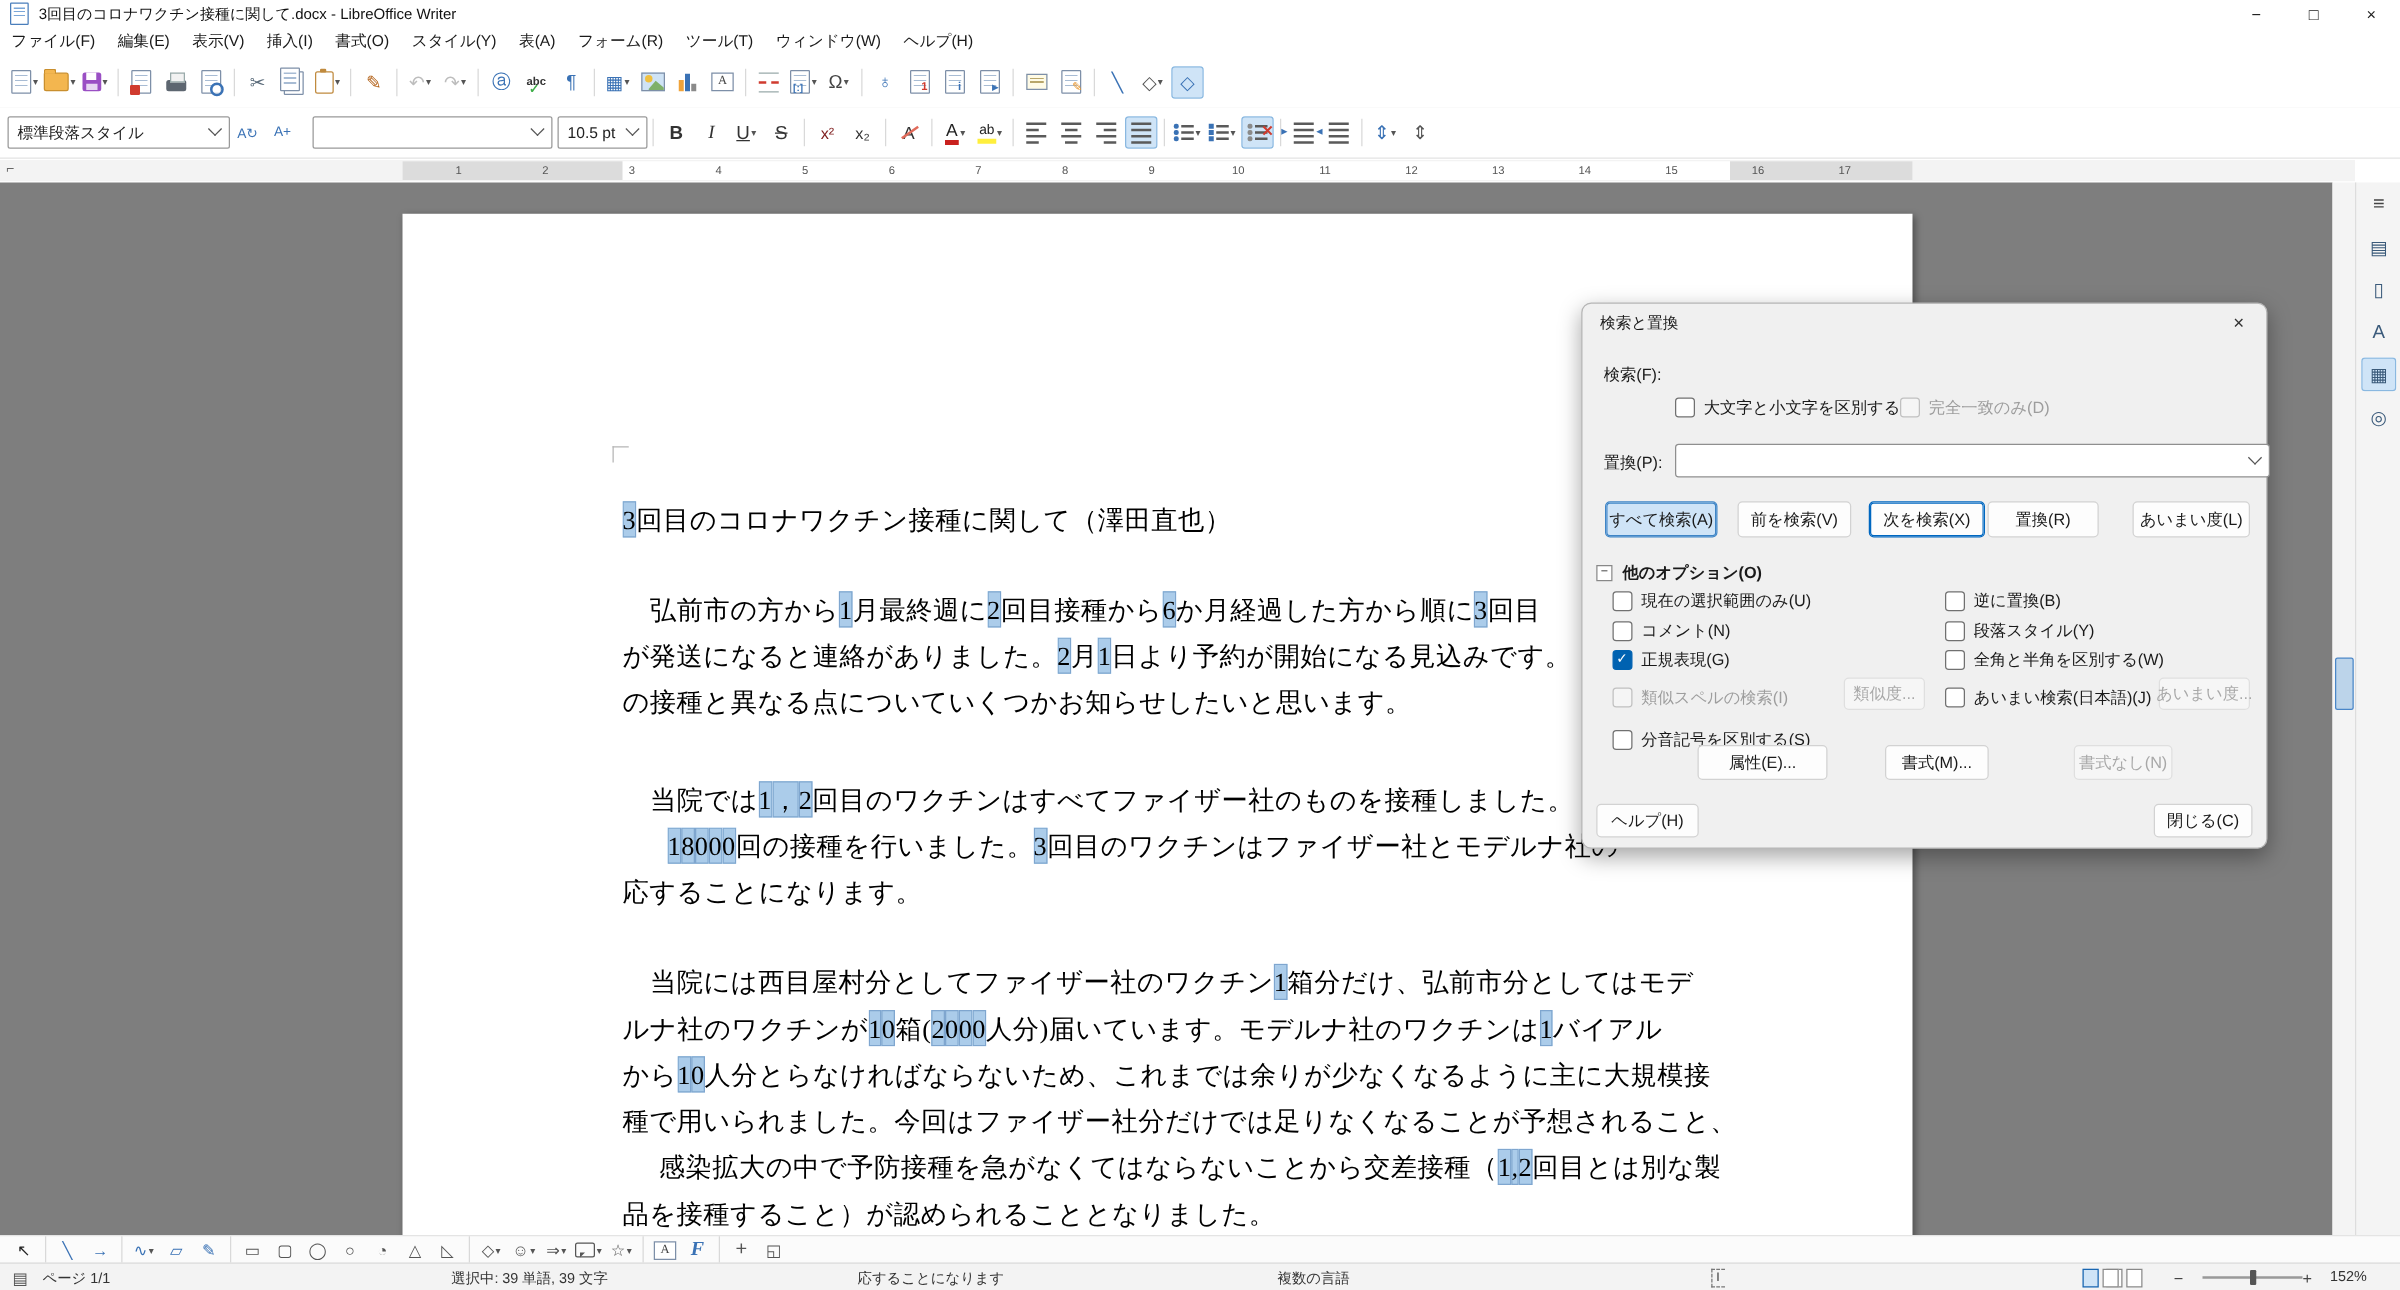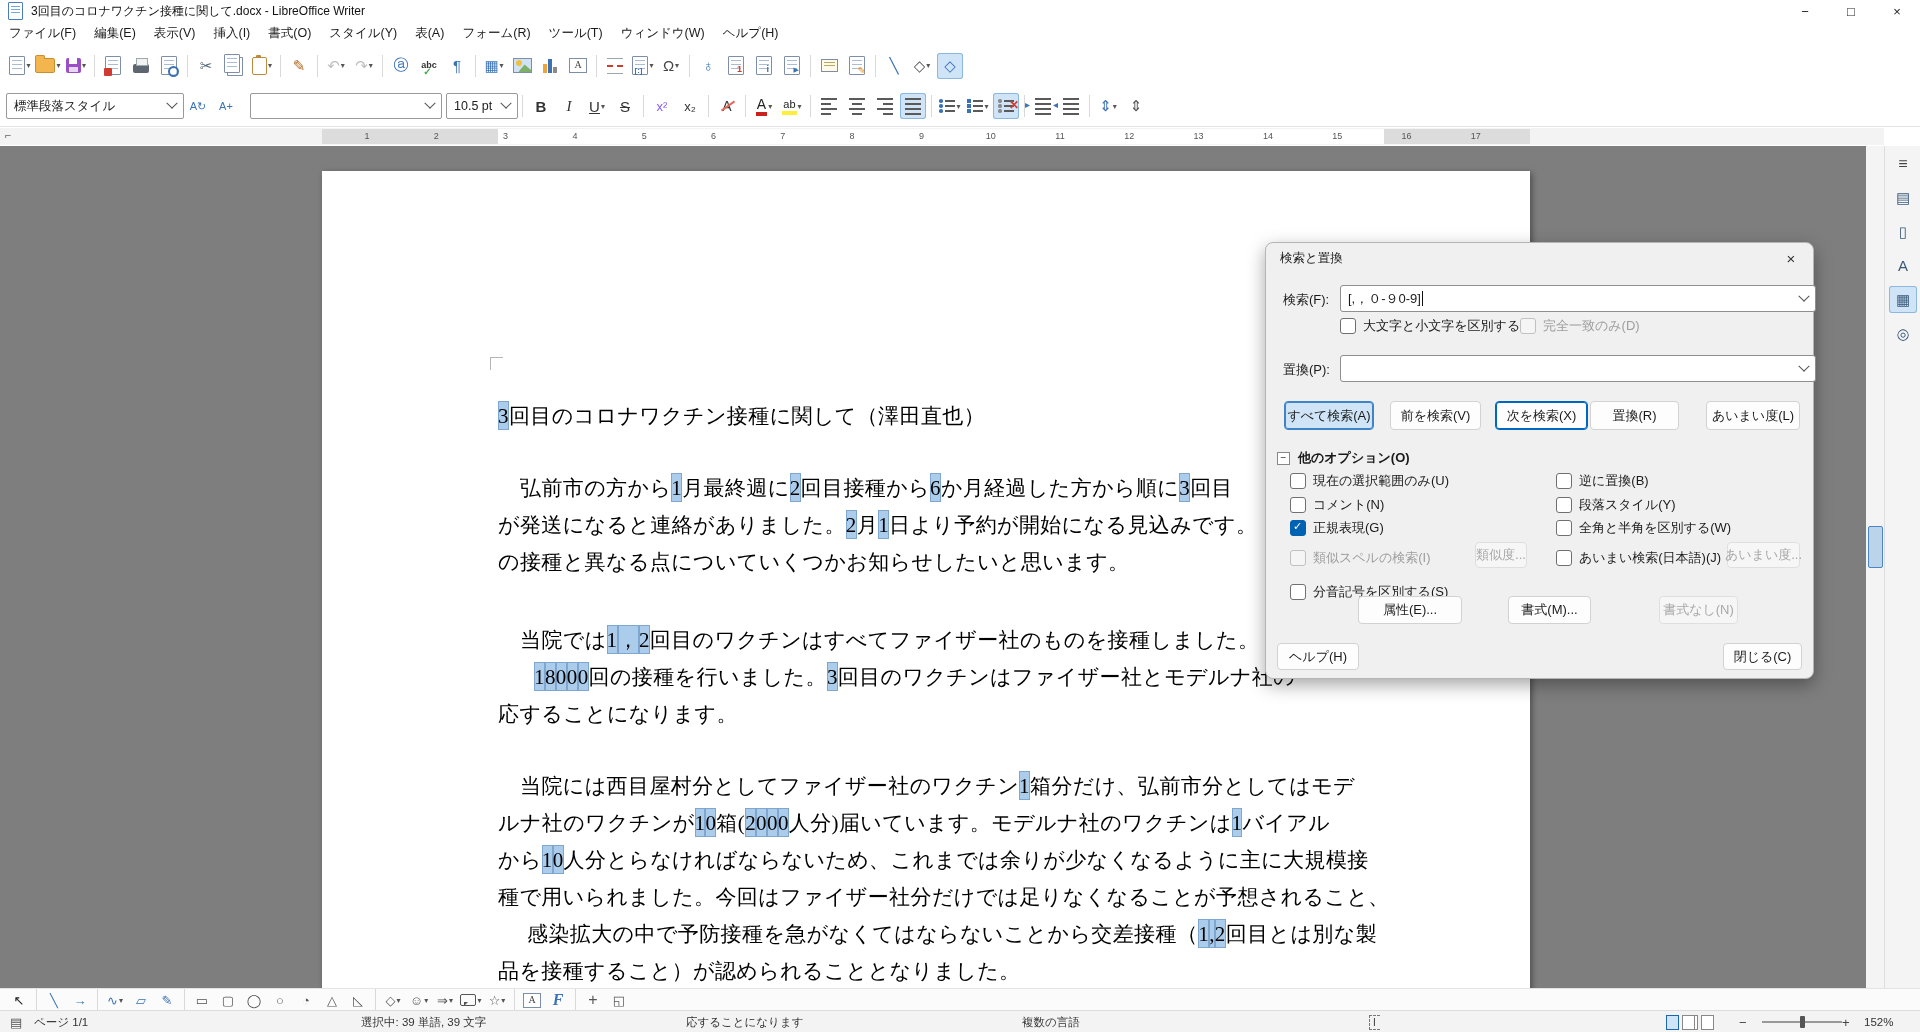--- a/index.html
+++ b/index.html
@@ -317,21 +317,21 @@
         </span>
         <span class="ic">
           <span class="tU">U</span>
           <i class="dd">▾</i>
         </span>
         <span class="ic">
           <span class="tS">S</span>
         </span>
         <span class="sep"></span>
         <span class="ic">
-          <span style="color: #8b5cf6; font-size: 13px;">x²</span>
+          <span style="color: #7f1d1d; font-size: 13px;">x²</span>
         </span>
         <span class="ic">
           <span style="color: rgb(51, 51, 51); font-size: 13px;">x₂</span>
         </span>
         <span class="sep"></span>
         <span class="ic">
           <span class="clrf">A</span>
         </span>
         <span class="sep"></span>
         <span class="ic">
@@ -485,24 +485,20 @@
       <span class="sbtab" style="color: rgb(58, 90, 122);">◎</span>
     </div>
 
   <div class="dialog">
     <div class="dlg-title">
       <span>検索と置換</span>
       <span class="dlg-x">×</span>
     </div>
 
     <label class="dl" style="left:17px;top:48px">検索(F):</label>
-    <div class="dcombo" style="left:74px;top:42px;width:460px;display:flex;align-items:center;justify-content:space-between;padding:0 7px">
-      <span style="white-space:nowrap"><span>[,，０-９0-9]</span><i class="caret"></i></span>
-      <i class="ca"></i>
-    </div>
     <div class="cbx" style="left:74px;top:74px">
         <span class="box"></span>
         <span>大文字と小文字を区別する(T)</span>
       </div>
     <div class="cbx dis" style="left:254px;top:74px">
         <span class="box"></span>
         <span>完全一致のみ(D)</span>
       </div>
 
     <label class="dl" style="left:17px;top:118px">置換(P):</label>
@@ -552,21 +548,21 @@
       </div>
     <div class="cbx" style="left:290px;top:276px">
         <span class="box"></span>
         <span>全角と半角を区別する(W)</span>
       </div>
     <div class="cbx" style="left:290px;top:306px">
         <span class="box"></span>
         <span>あいまい検索(日本語)(J)</span>
       </div>
 
-    <button class="db dis" style="left:209px;top:299px;width:52px;height:26px">類似度...</button>
+    <button class="db dis" style="left:209px;top:299px;width:65px;height:26px">類似度...</button>
     <button class="db dis" style="left:461px;top:299px;width:73px;height:26px">あいまい度...</button>
 
     <button class="db" style="left:92px;top:353px;width:104px;height:28px">属性(E)...</button>
     <button class="db" style="left:242px;top:353px;width:83px;height:28px">書式(M)...</button>
     <button class="db dis" style="left:393px;top:353px;width:79px;height:28px">書式なし(N)</button>
 
     <button class="db" style="left:11px;top:400px;width:82px;height:27px">ヘルプ(H)</button>
     <button class="db" style="left:457px;top:400px;width:79px;height:27px">閉じる(C)</button>
   </div>
 

